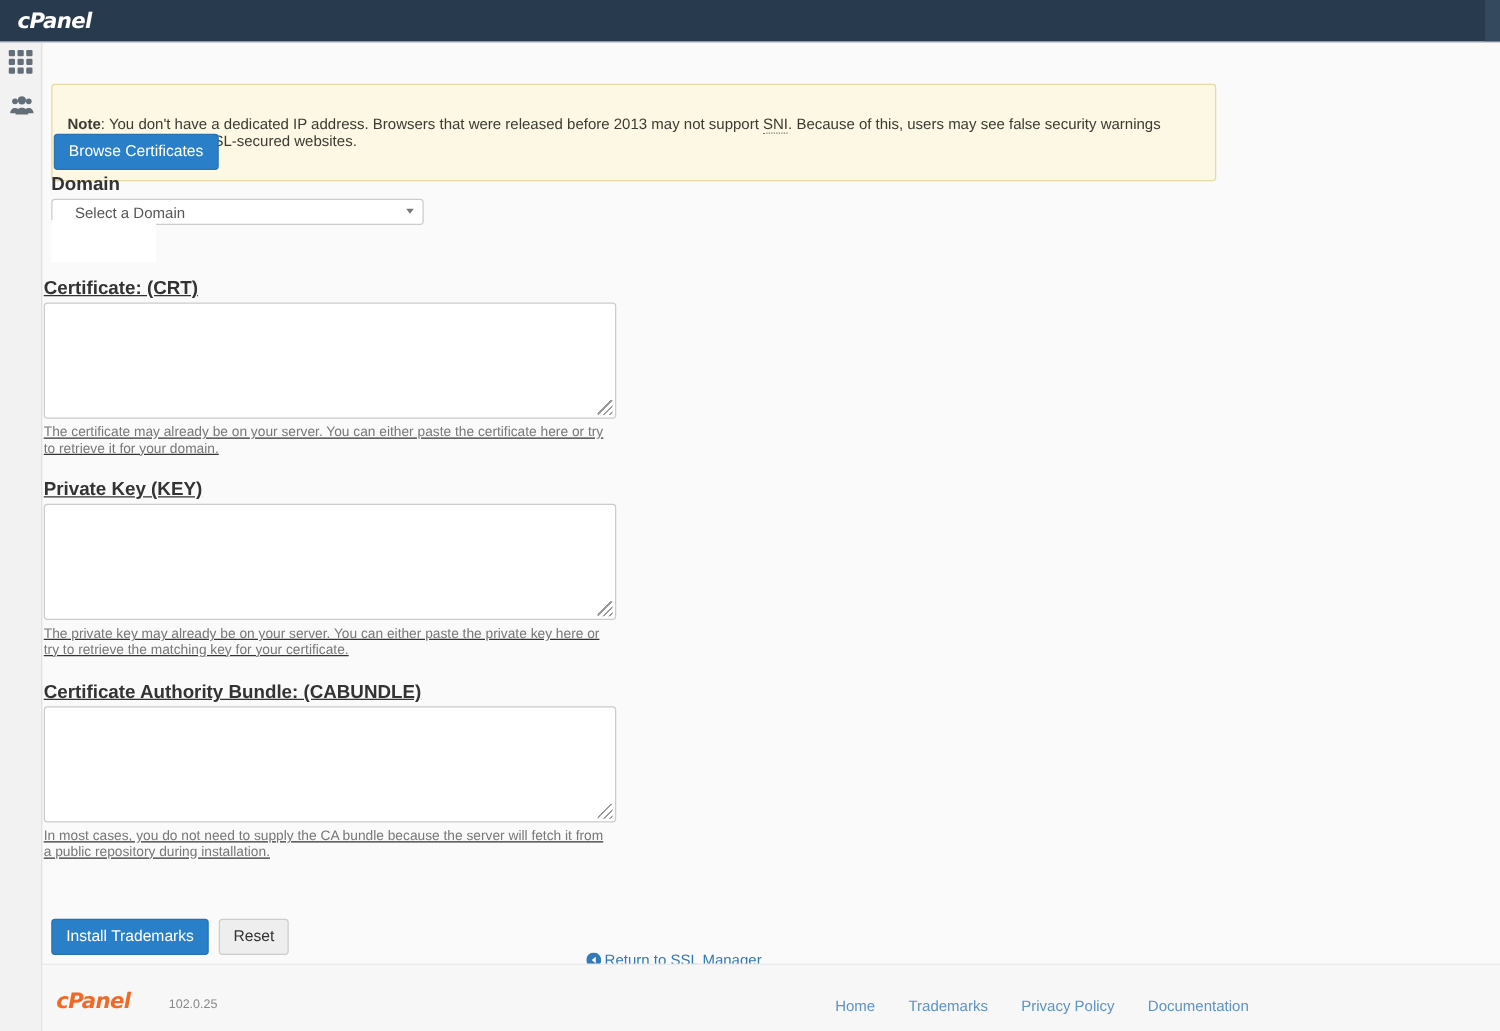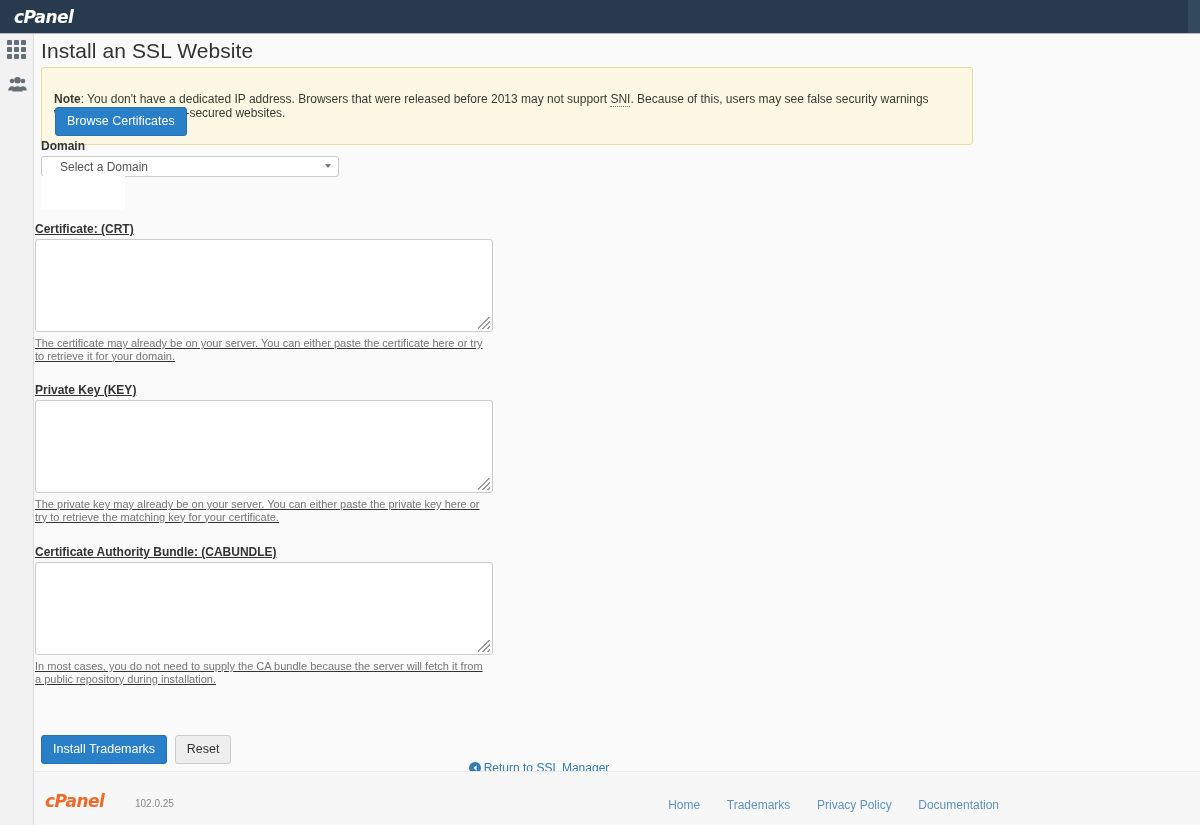--- a/index.html
+++ b/index.html
@@ -140,27 +140,27 @@
   }
   .btn-default {
     background: #eeeeee;
     border-color: #cccccc;
     color: #333333;
     margin-top: 26px;
   }
 
   .btn-browse {
     position: absolute;
-    left: 21px;
+    left: 9px;
     top: 73px;
     text-align: center;
   }
 
   .field-label {
-    font-size: 12px;
+    font-size: 15px;
     font-weight: bold;
     color: #333333;
     display: block;
     margin-bottom: 3px;
   }
 
   .domain-group {
     position: absolute;
     left: 7px;
     top: 105px;
@@ -332,21 +332,20 @@
       <circle cx="10.5" cy="6.2" r="3.3" fill="#646e78"></circle>
       <path d="M1.2 16.5c0-2.6 1.8-4.2 3.8-4.2s3.8 1.6 3.8 4.2z" fill="#646e78"></path>
       <path d="M12.2 16.5c0-2.6 1.8-4.2 3.8-4.2s3.8 1.6 3.8 4.2z" fill="#646e78"></path>
       <path d="M5.4 17.6c0-3.3 2.3-5.4 5.1-5.4s5.1 2.1 5.1 5.4z" fill="#646e78"></path>
     </svg>
   </div>
 </div>
 
 <div class="content">
 
-  <h1 class="page-title">Install an SSL Website</h1>
 
   <div class="note-box">
     <b>Note</b><span>: You don't have a dedicated IP address. Browsers that were released before 2013 may not support </span><span class="abbr">SNI</span><span>. Because of this, users may see false security warnings when they visit your SSL-secured websites.</span>
   </div>
 
   <button class="btn btn-primary btn-browse">Browse Certificates</button>
 
   <div class="domain-group">
     <label class="field-label">Domain</label>
     <div class="select-box">

